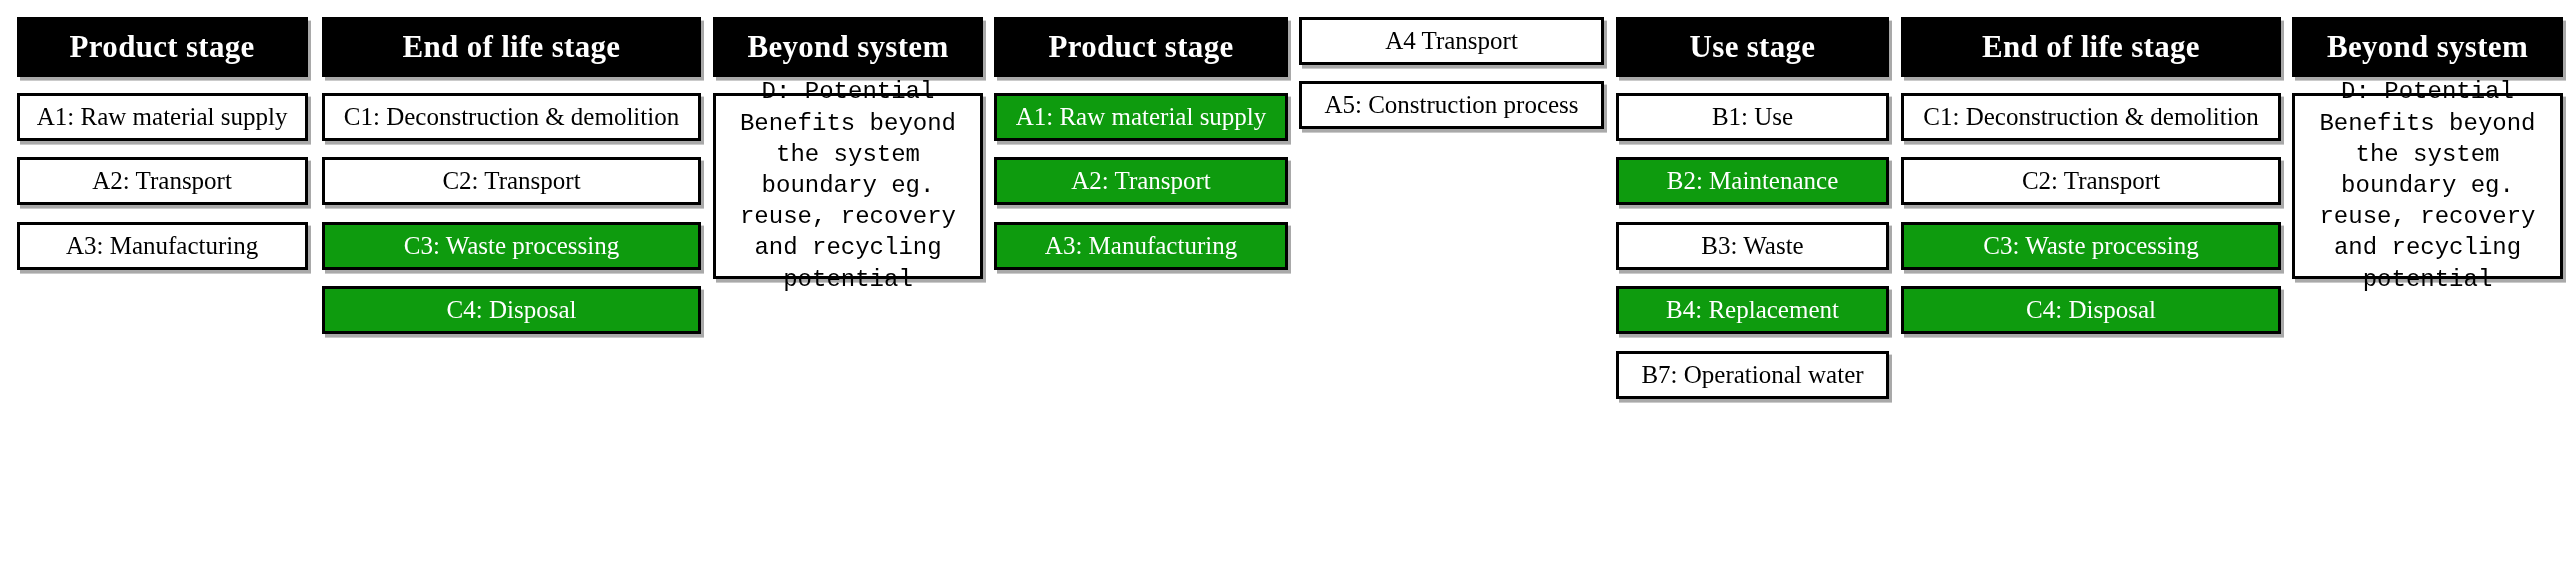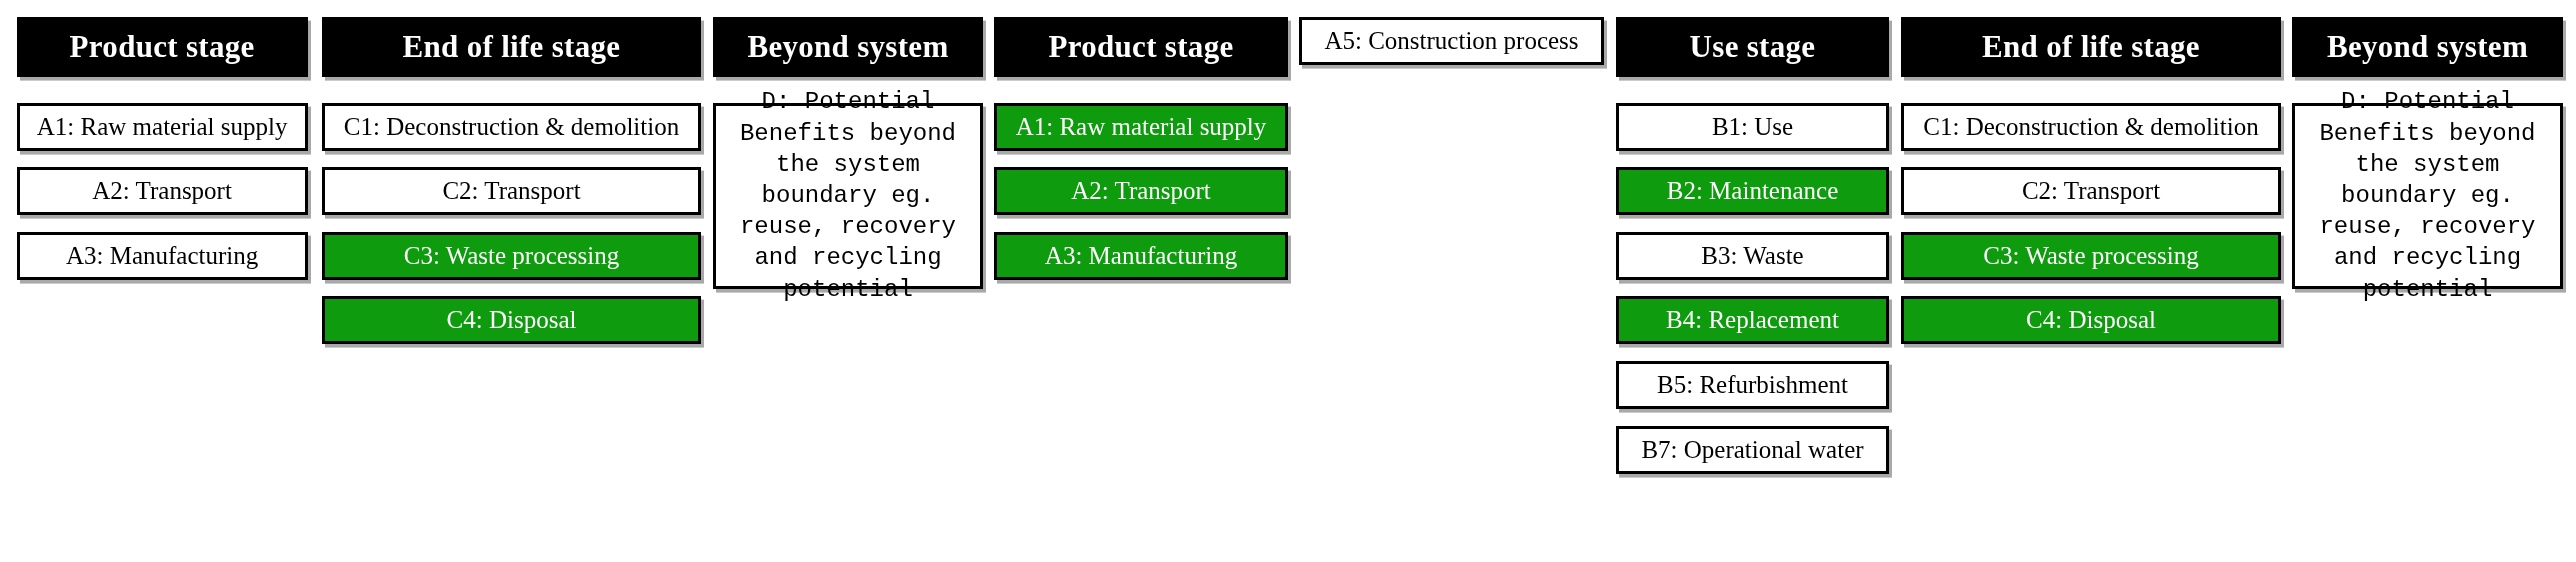--- a/index.html
+++ b/index.html
@@ -25,21 +25,21 @@
   .col-3 { left: 713px; width: 270px; }
   .col-4 { left: 994px; width: 294px; }
   .col-5 { left: 1299px; width: 305px; }
   .col-6 { left: 1616px; width: 273px; font-family: Liberation Serif, serif; }
   .col-7 { left: 1901px; width: 380px; }
   .col-8 { left: 2292px; width: 271px; }
 
   .stage-header {
     box-sizing: border-box;
     height: 60px;
-    margin-bottom: 26px;
+    margin-bottom: 16px;
     background: #000000;
     color: #ffffff;
     font-size: 31px;
     font-weight: 700;
     display: flex;
     align-items: center;
     justify-content: center;
     box-shadow: 3px 3.6px 0 #a9a9a9;
     text-align: center;
     letter-spacing: 0.3px;
@@ -99,30 +99,30 @@
   </div>
 
   <div class="col col-4">
     <div class="stage-header">Product stage</div>
     <div class="box green">A1: Raw material supply</div>
     <div class="box green">A2: Transport</div>
     <div class="box green">A3: Manufacturing</div>
   </div>
 
   <div class="col col-5">
+    <div class="box">A4 Transport</div>
     <div class="box">A5: Construction process</div>
   </div>
 
   <div class="col col-6">
     <div class="stage-header">Use stage</div>
     <div class="box">B1: Use</div>
     <div class="box green">B2: Maintenance</div>
     <div class="box">B3: Waste</div>
     <div class="box green">B4: Replacement</div>
-    <div class="box">B5: Refurbishment</div>
     <div class="box">B7: Operational water</div>
   </div>
 
   <div class="col col-7">
     <div class="stage-header">End of life stage</div>
     <div class="box">C1: Deconstruction &amp; demolition</div>
     <div class="box">C2: Transport</div>
     <div class="box green">C3: Waste processing</div>
     <div class="box green">C4: Disposal</div>
   </div>

